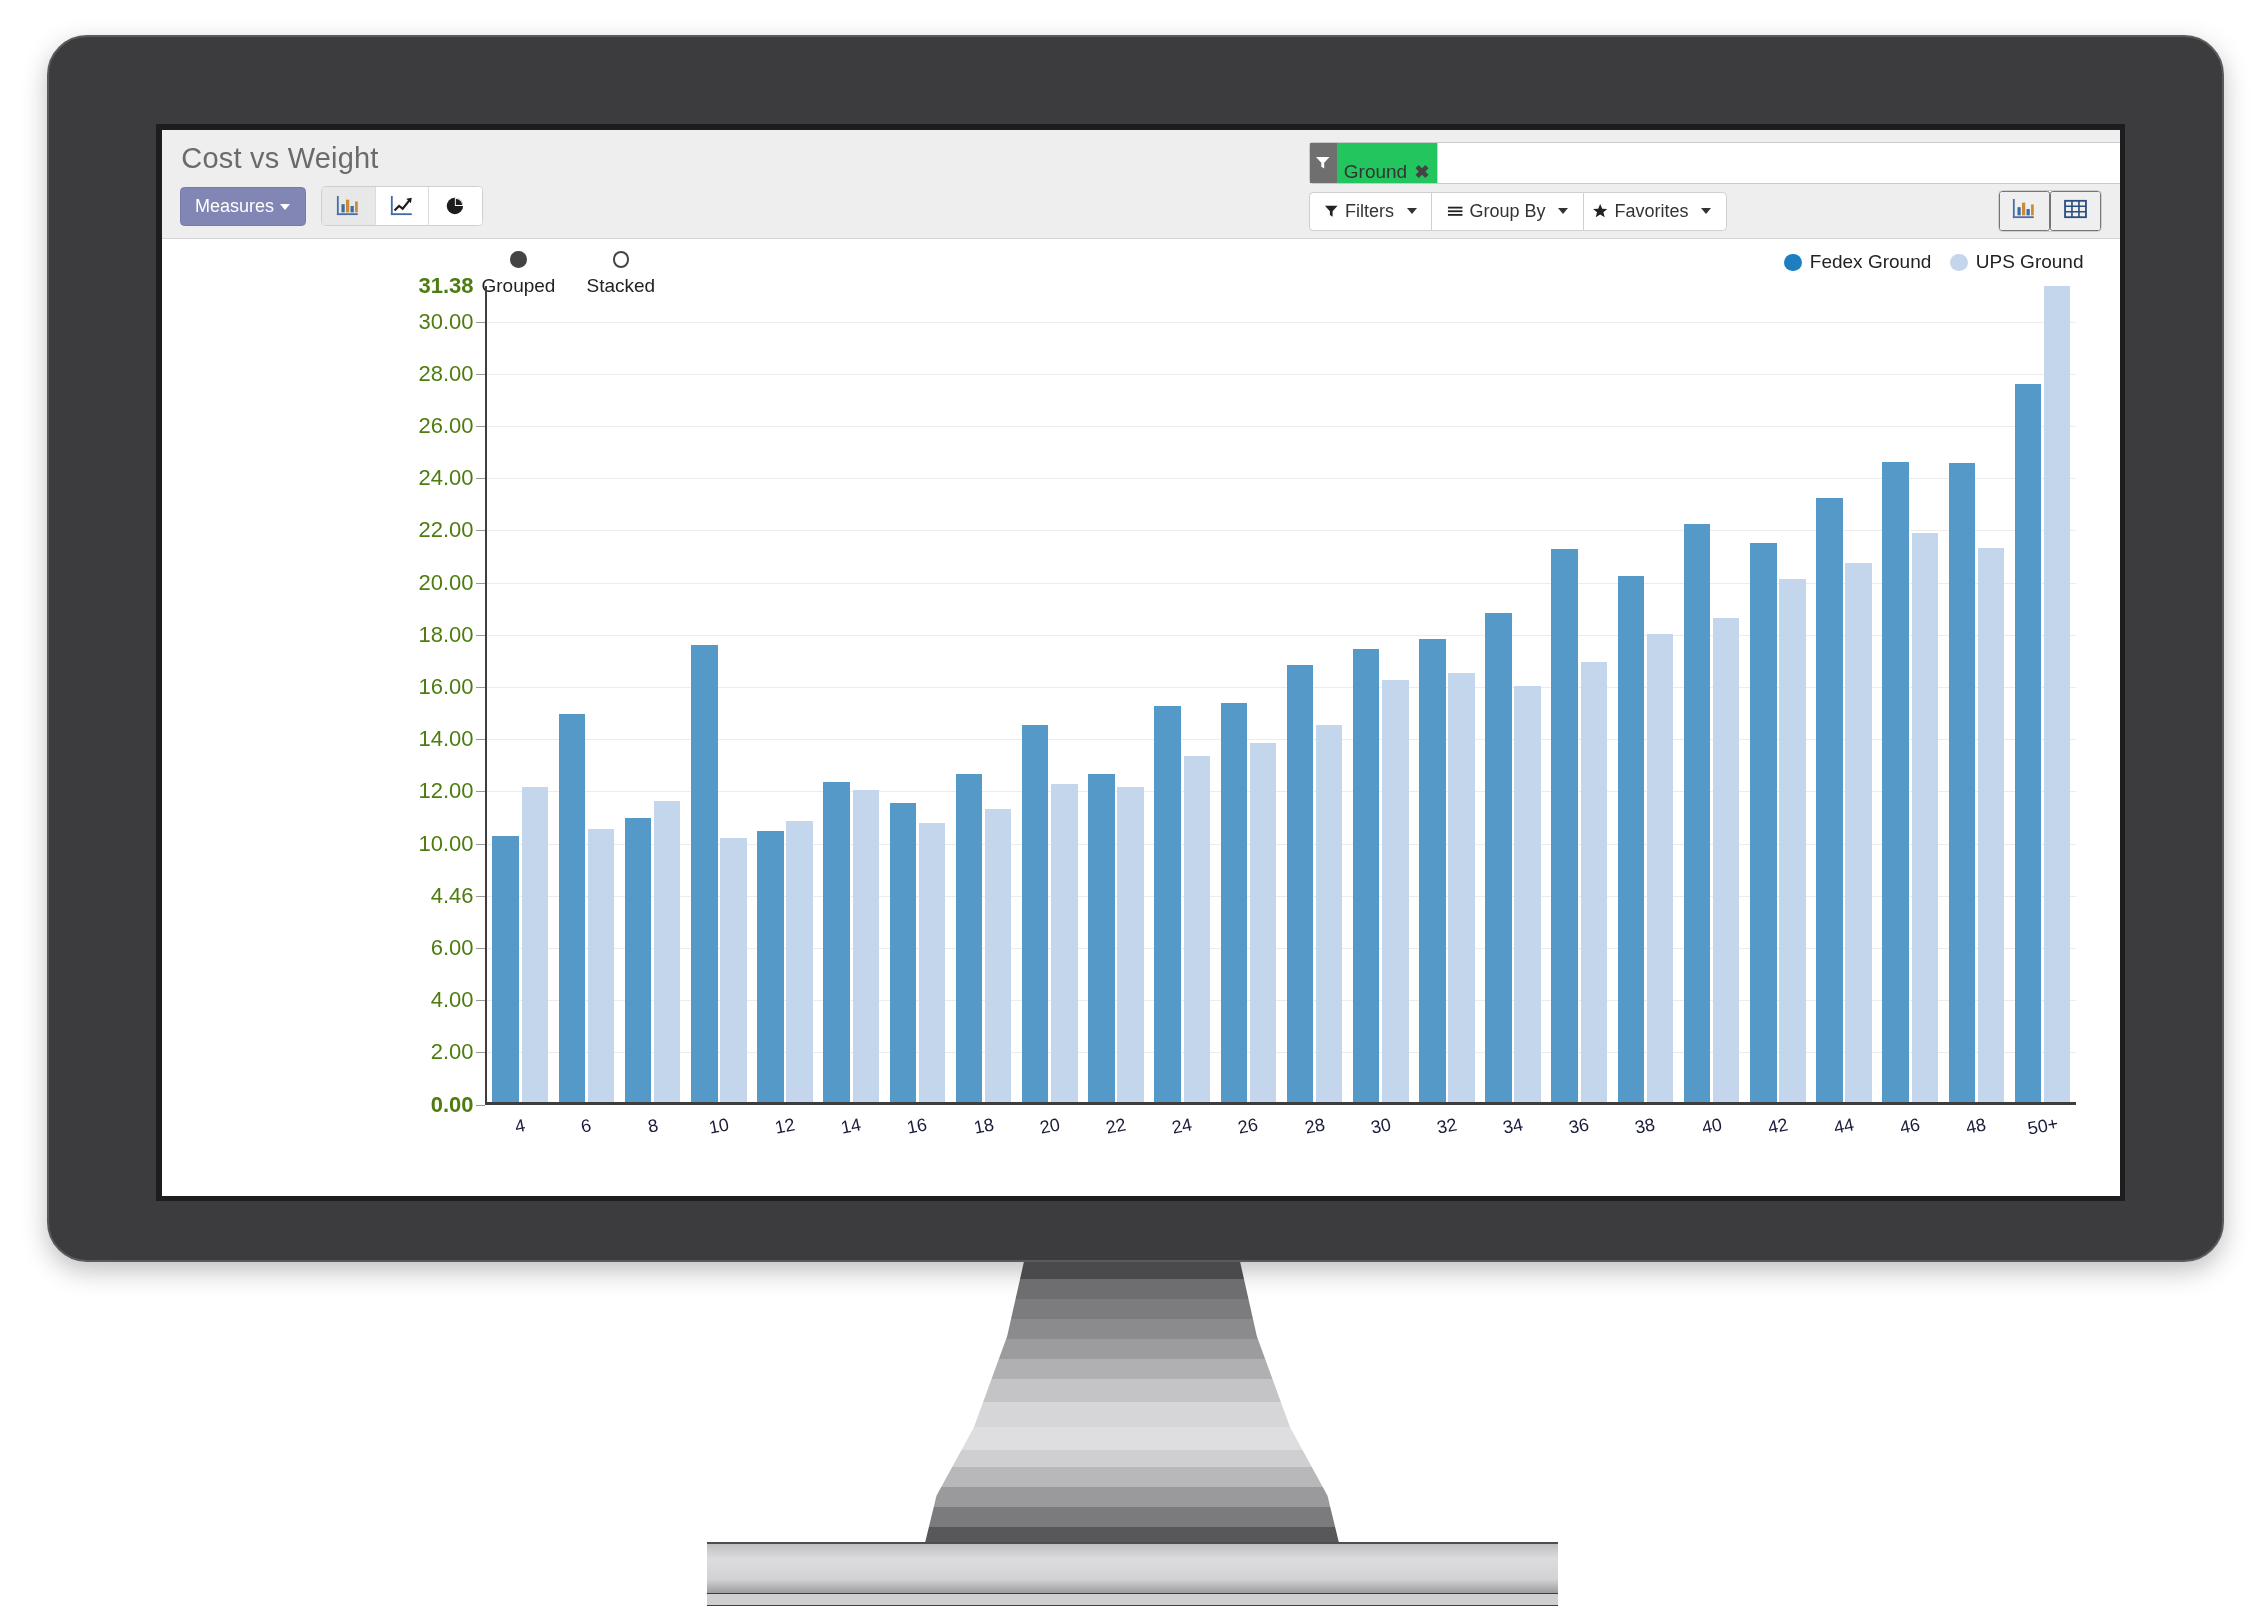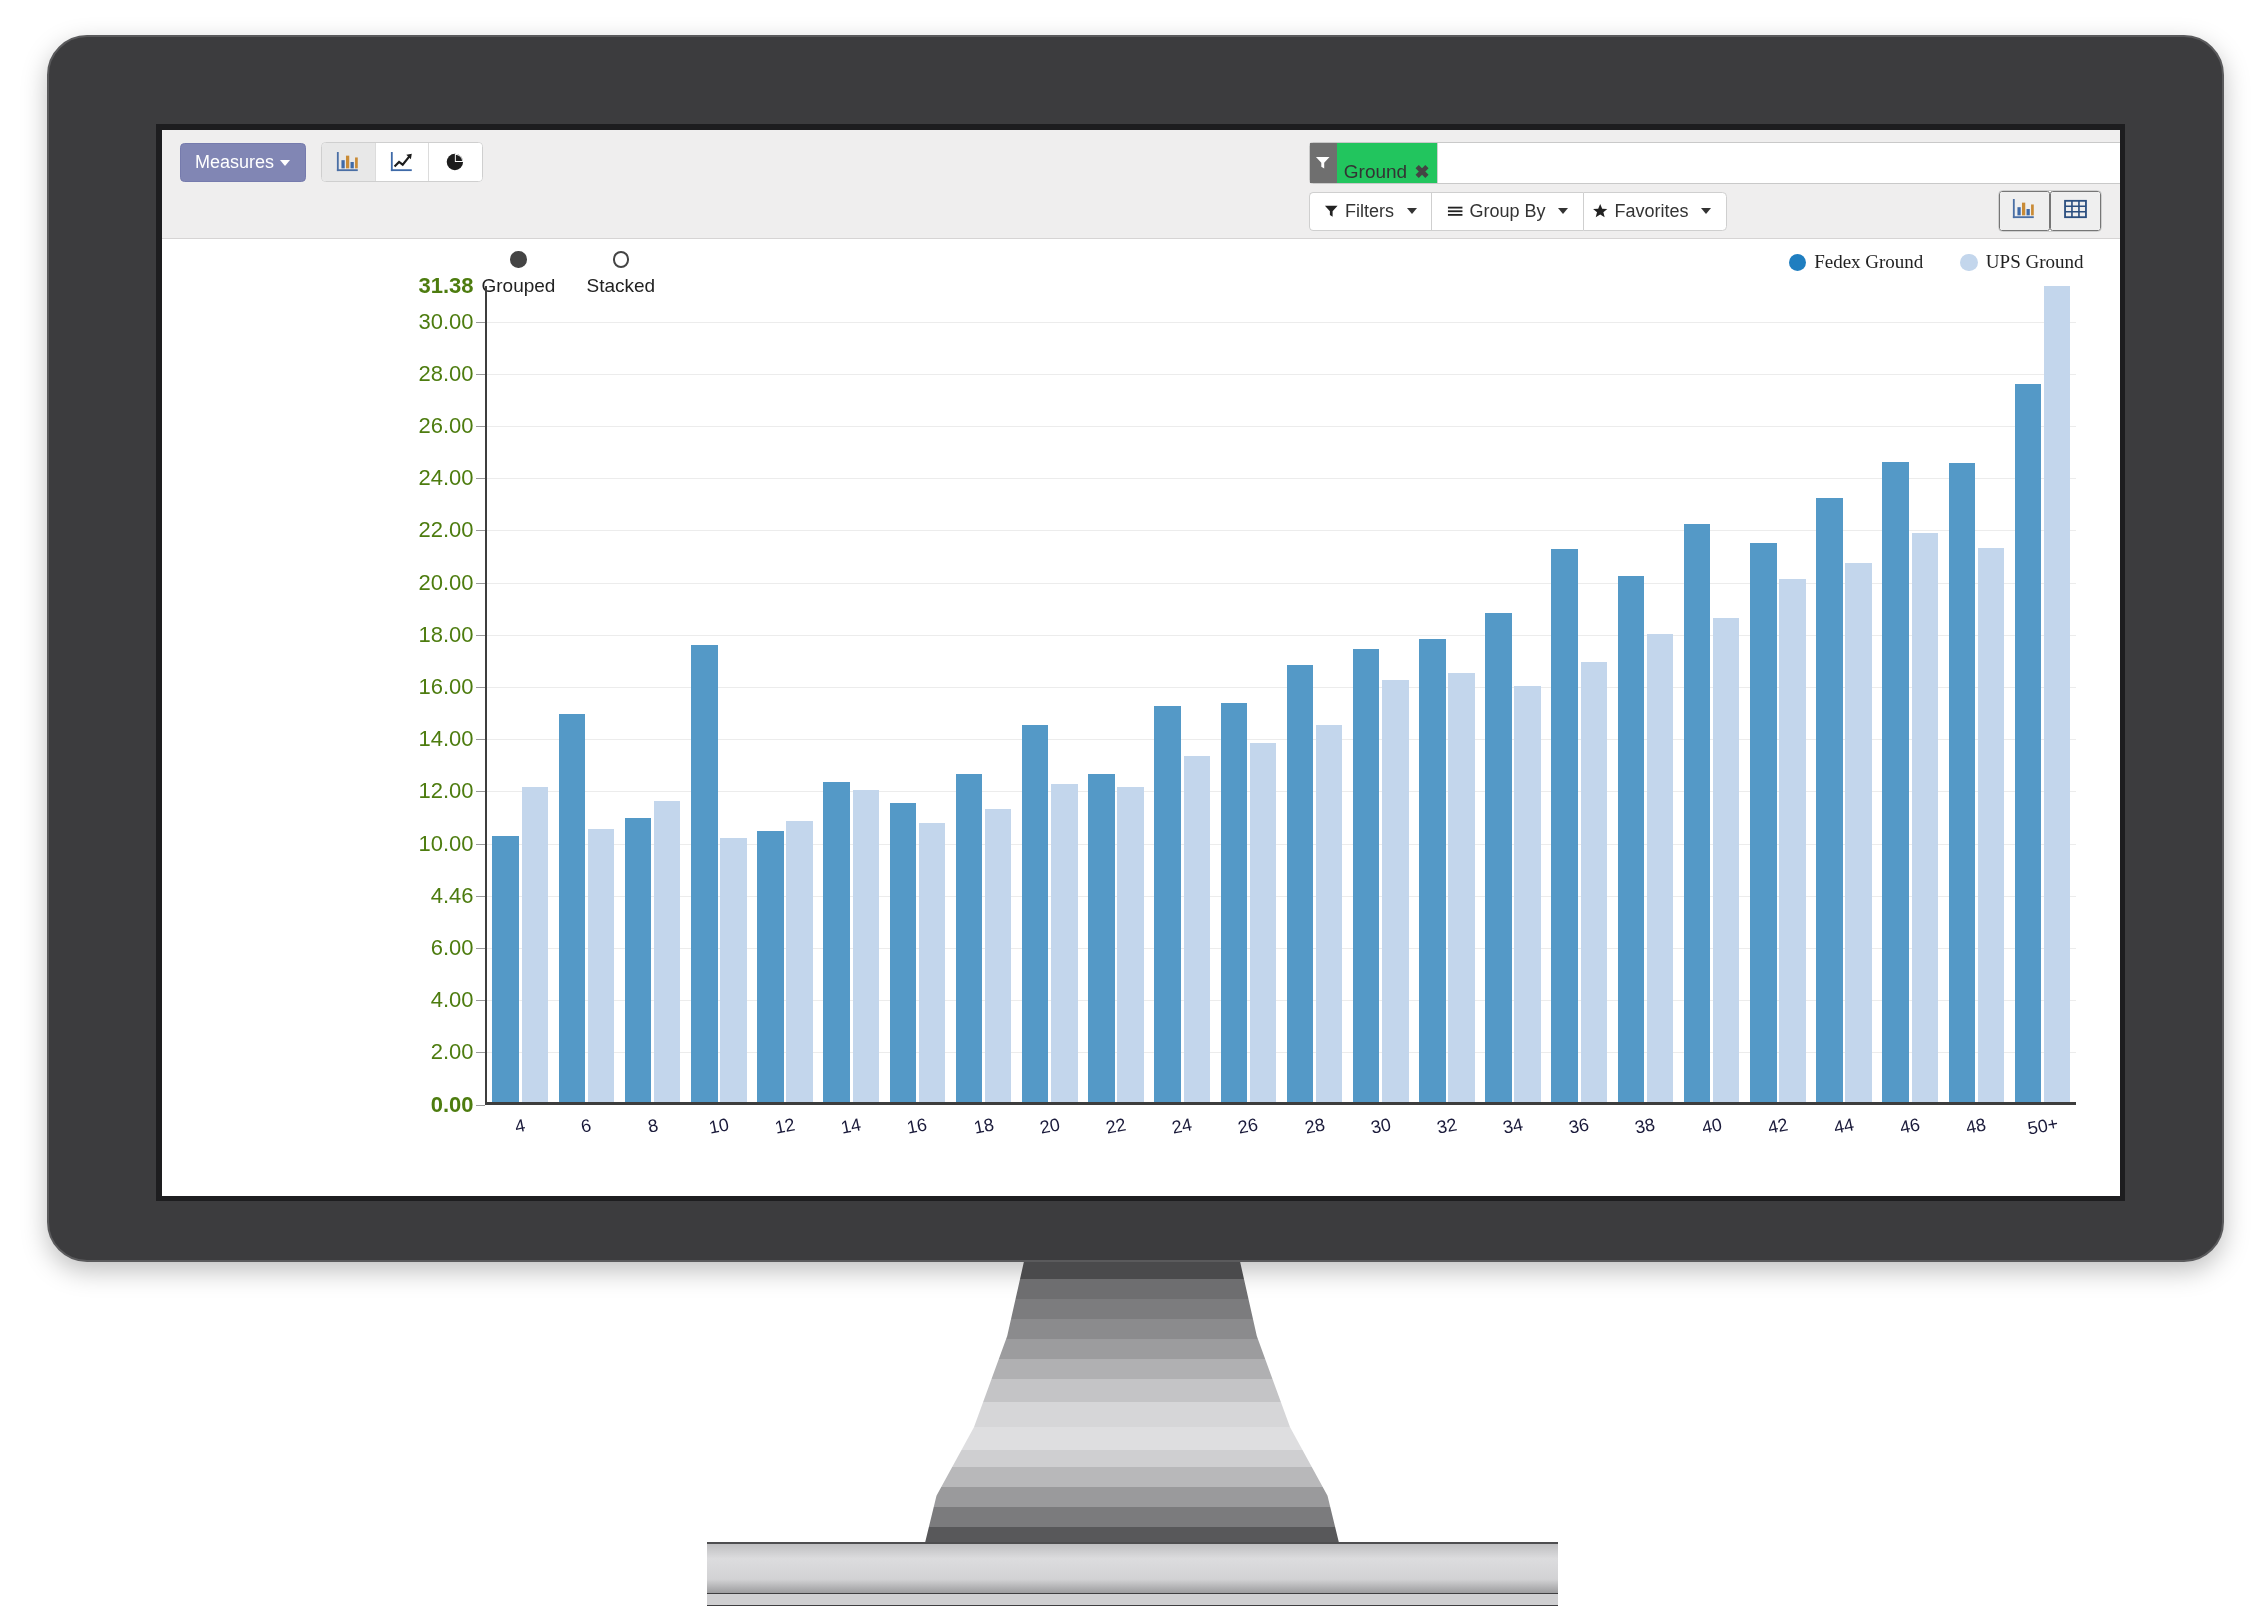--- a/index.html
+++ b/index.html
@@ -208,21 +208,21 @@
   
   .chart-panel { position: relative; background: #ffffff; height: 961px; }
   .mode-row { position: absolute; left: 320px; top: 12.7px; display: flex; gap: 31px; }
   .radio { display: flex; align-items: center; gap: 7.3px; font-size: 19px; color: #222; cursor: pointer; flex-direction: column; }
   .dot {
     width: 16.4px; height: 16.4px; border-radius: 50%;
     border: 2.7px solid #444; box-sizing: border-box;
   }
   .dot.on { background: #444; }
 
-  .legend { position: absolute; right: 36px; top: 12.7px; display: flex; gap: 37px; font-family: Liberation Serif, serif; }
+  .legend { position: absolute; right: 36px; top: 12.7px; display: flex; gap: 19px; }
   .legend-item { display: flex; align-items: center; gap: 8.2px; font-size: 19px; color: #222; cursor: pointer; }
   .legend-dot { width: 17.3px; height: 17.3px; border-radius: 50%; }
 
   .plot {
     position: absolute;
     left: 323px;
     top: 47px;
     right: 44px;
     bottom: 95px;
   }
@@ -268,20 +268,21 @@
 </head>
 <body>
 
 <div id="stage">
 
   <div id="monitor">
     <div id="screen-inset">
       <div id="screen">
 
         <div class="app-header">
+          <div class="title">Cost vs Weight</div>
 
           <div class="ctrl-row">
             <button class="btn-measures">
               <span>Measures</span><span class="caret"></span>
             </button>
 
             <div class="btn-group">
               <button class="gbtn active">
                 <svg width="23.6" height="22" viewBox="0 0 26 24">
                   <rect x="1" y="1" width="2" height="21" fill="#4a6fa5"></rect>

